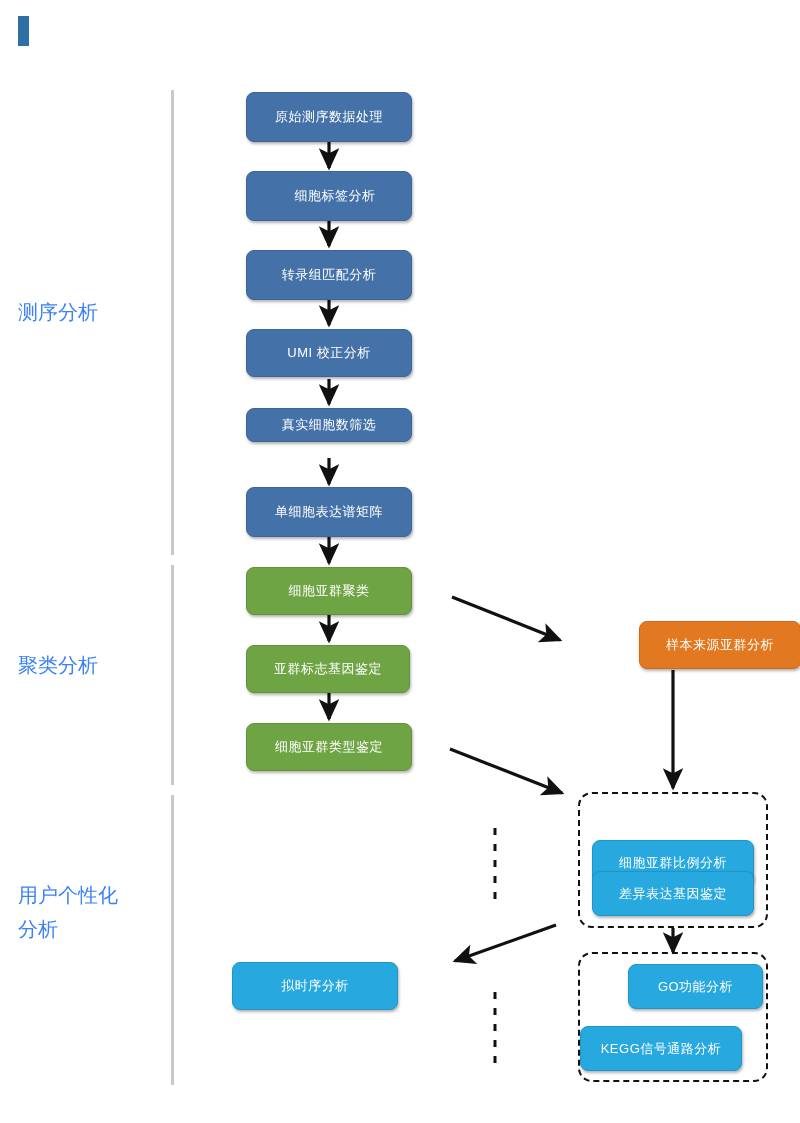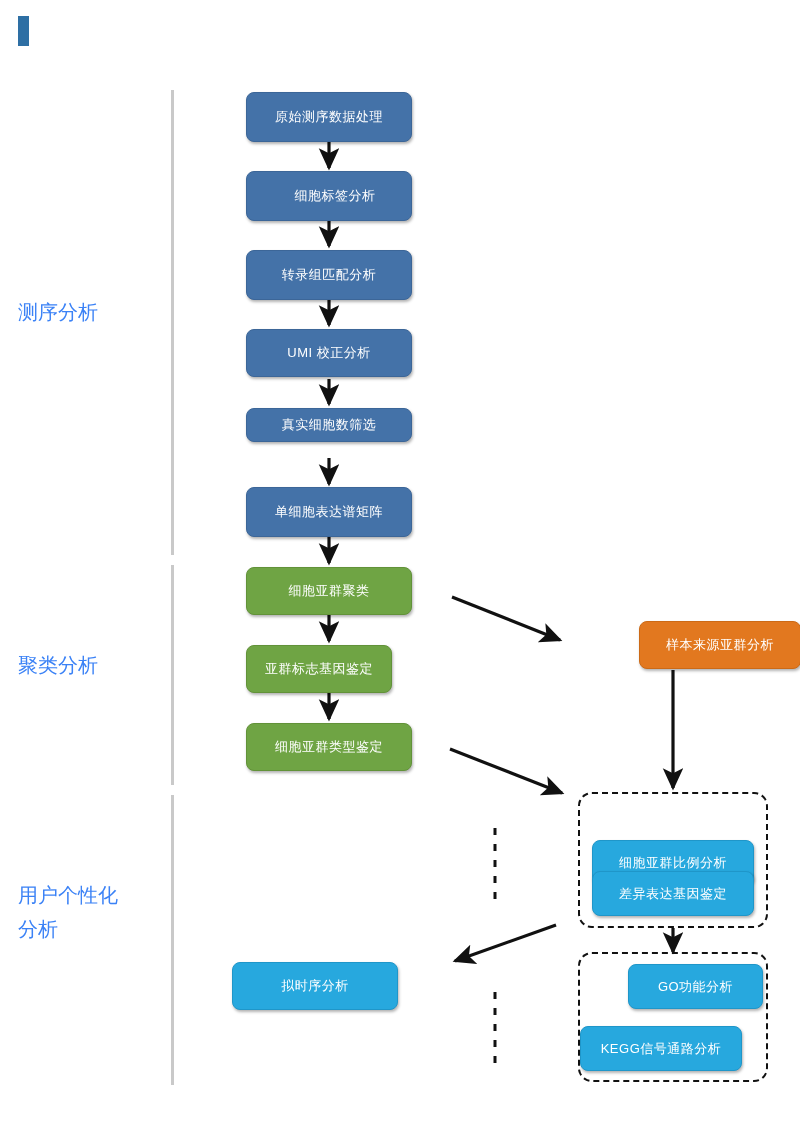--- a/index.html
+++ b/index.html
@@ -149,21 +149,21 @@
   <div class="dashed-group" style="left:578px; top:952px; width:190px; height:130px;"></div>
 
   <div class="node blue" style="left:246px; top:92px;  width:166px; height:50px;">原始测序数据处理</div>
   <div class="node blue" style="left:246px; top:171px; width:166px; height:50px;padding-left:12px;">细胞标签分析</div>
   <div class="node blue" style="left:246px; top:250px; width:166px; height:50px;font-family:Liberation Mono, monospace;">转录组匹配分析</div>
   <div class="node blue" style="left:246px; top:329px; width:166px; height:48px;">UMI 校正分析</div>
   <div class="node blue" style="left:246px; top:408px; width:166px; height:34px;">真实细胞数筛选</div>
   <div class="node blue" style="left:246px; top:487px; width:166px; height:50px;">单细胞表达谱矩阵</div>
 
   <div class="node green" style="left:246px; top:567px; width:166px; height:48px;">细胞亚群聚类</div>
-  <div class="node green" style="left:246px; top:645px; width:146px; height:48px;">亚群标志基因鉴定</div>
+  <div class="node green" style="left:246px; top:645px; width:164px; height:48px;">亚群标志基因鉴定</div>
   <div class="node green" style="left:246px; top:723px; width:166px; height:48px;">细胞亚群类型鉴定</div>
 
   <div class="node orange" style="left:592px; top:621px; width:162px; height:48px;margin-left:47px;">样本来源亚群分析</div>
 
   <div class="node cyan" style="left:592px; top:840px; width:162px; height:45px;">细胞亚群比例分析</div>
   <div class="node cyan" style="left:592px; top:871px; width:162px; height:45px;">差异表达基因鉴定</div>
 
   <div class="node cyan" style="left:232px; top:962px; width:166px; height:48px;">拟时序分析</div>
 
   <div class="node cyan" style="left:592px; top:964px; width:135px; height:45px;margin-left:36px;">GO功能分析</div>

